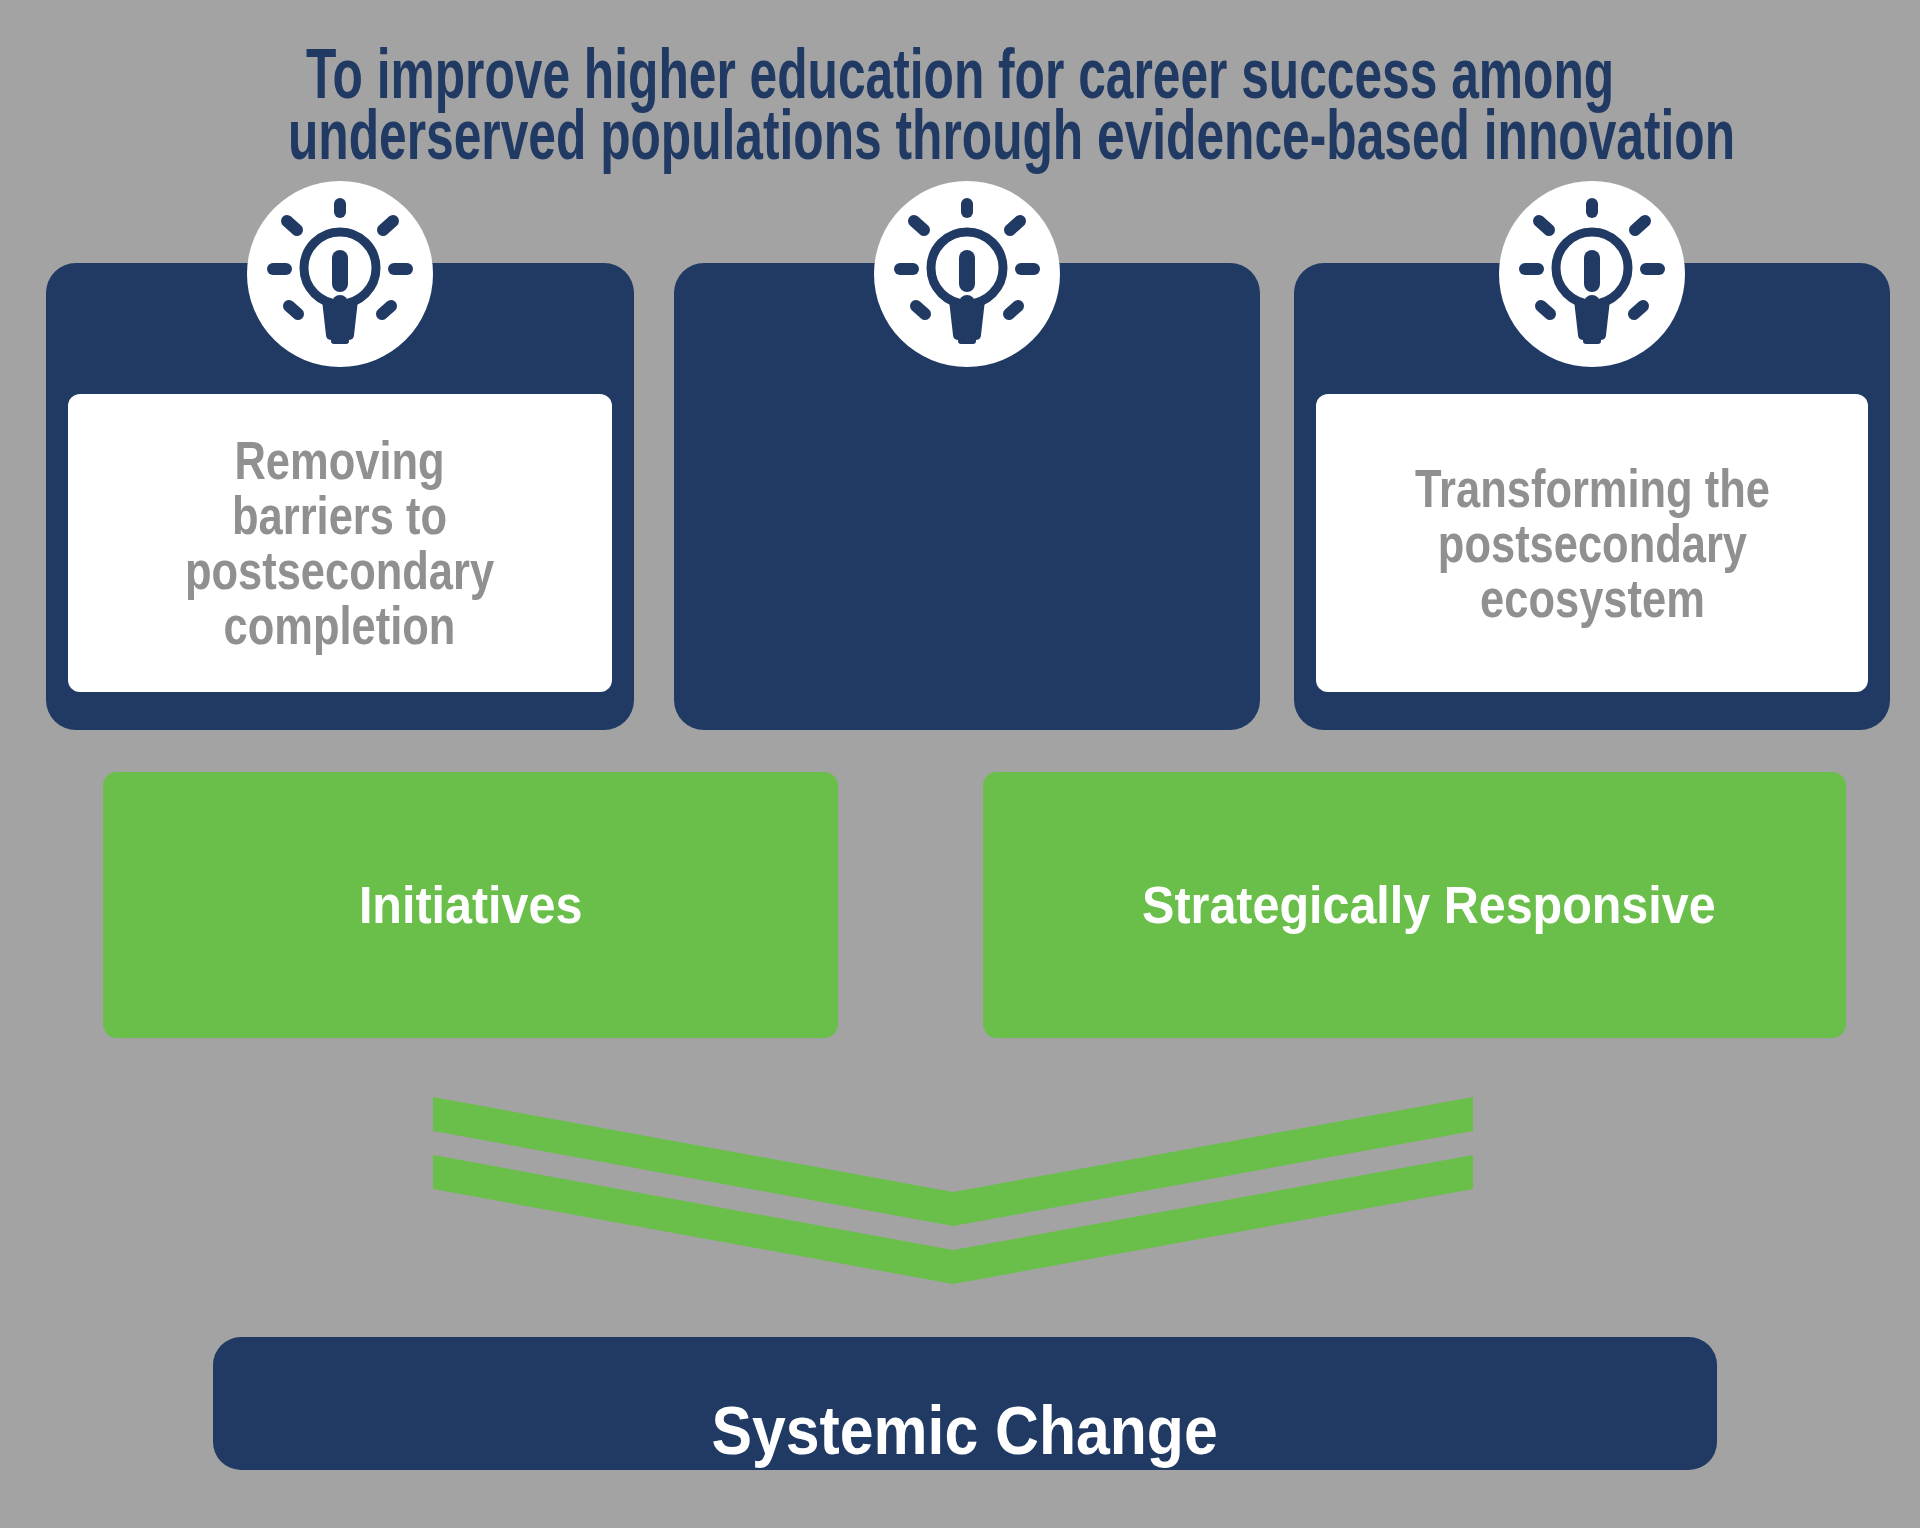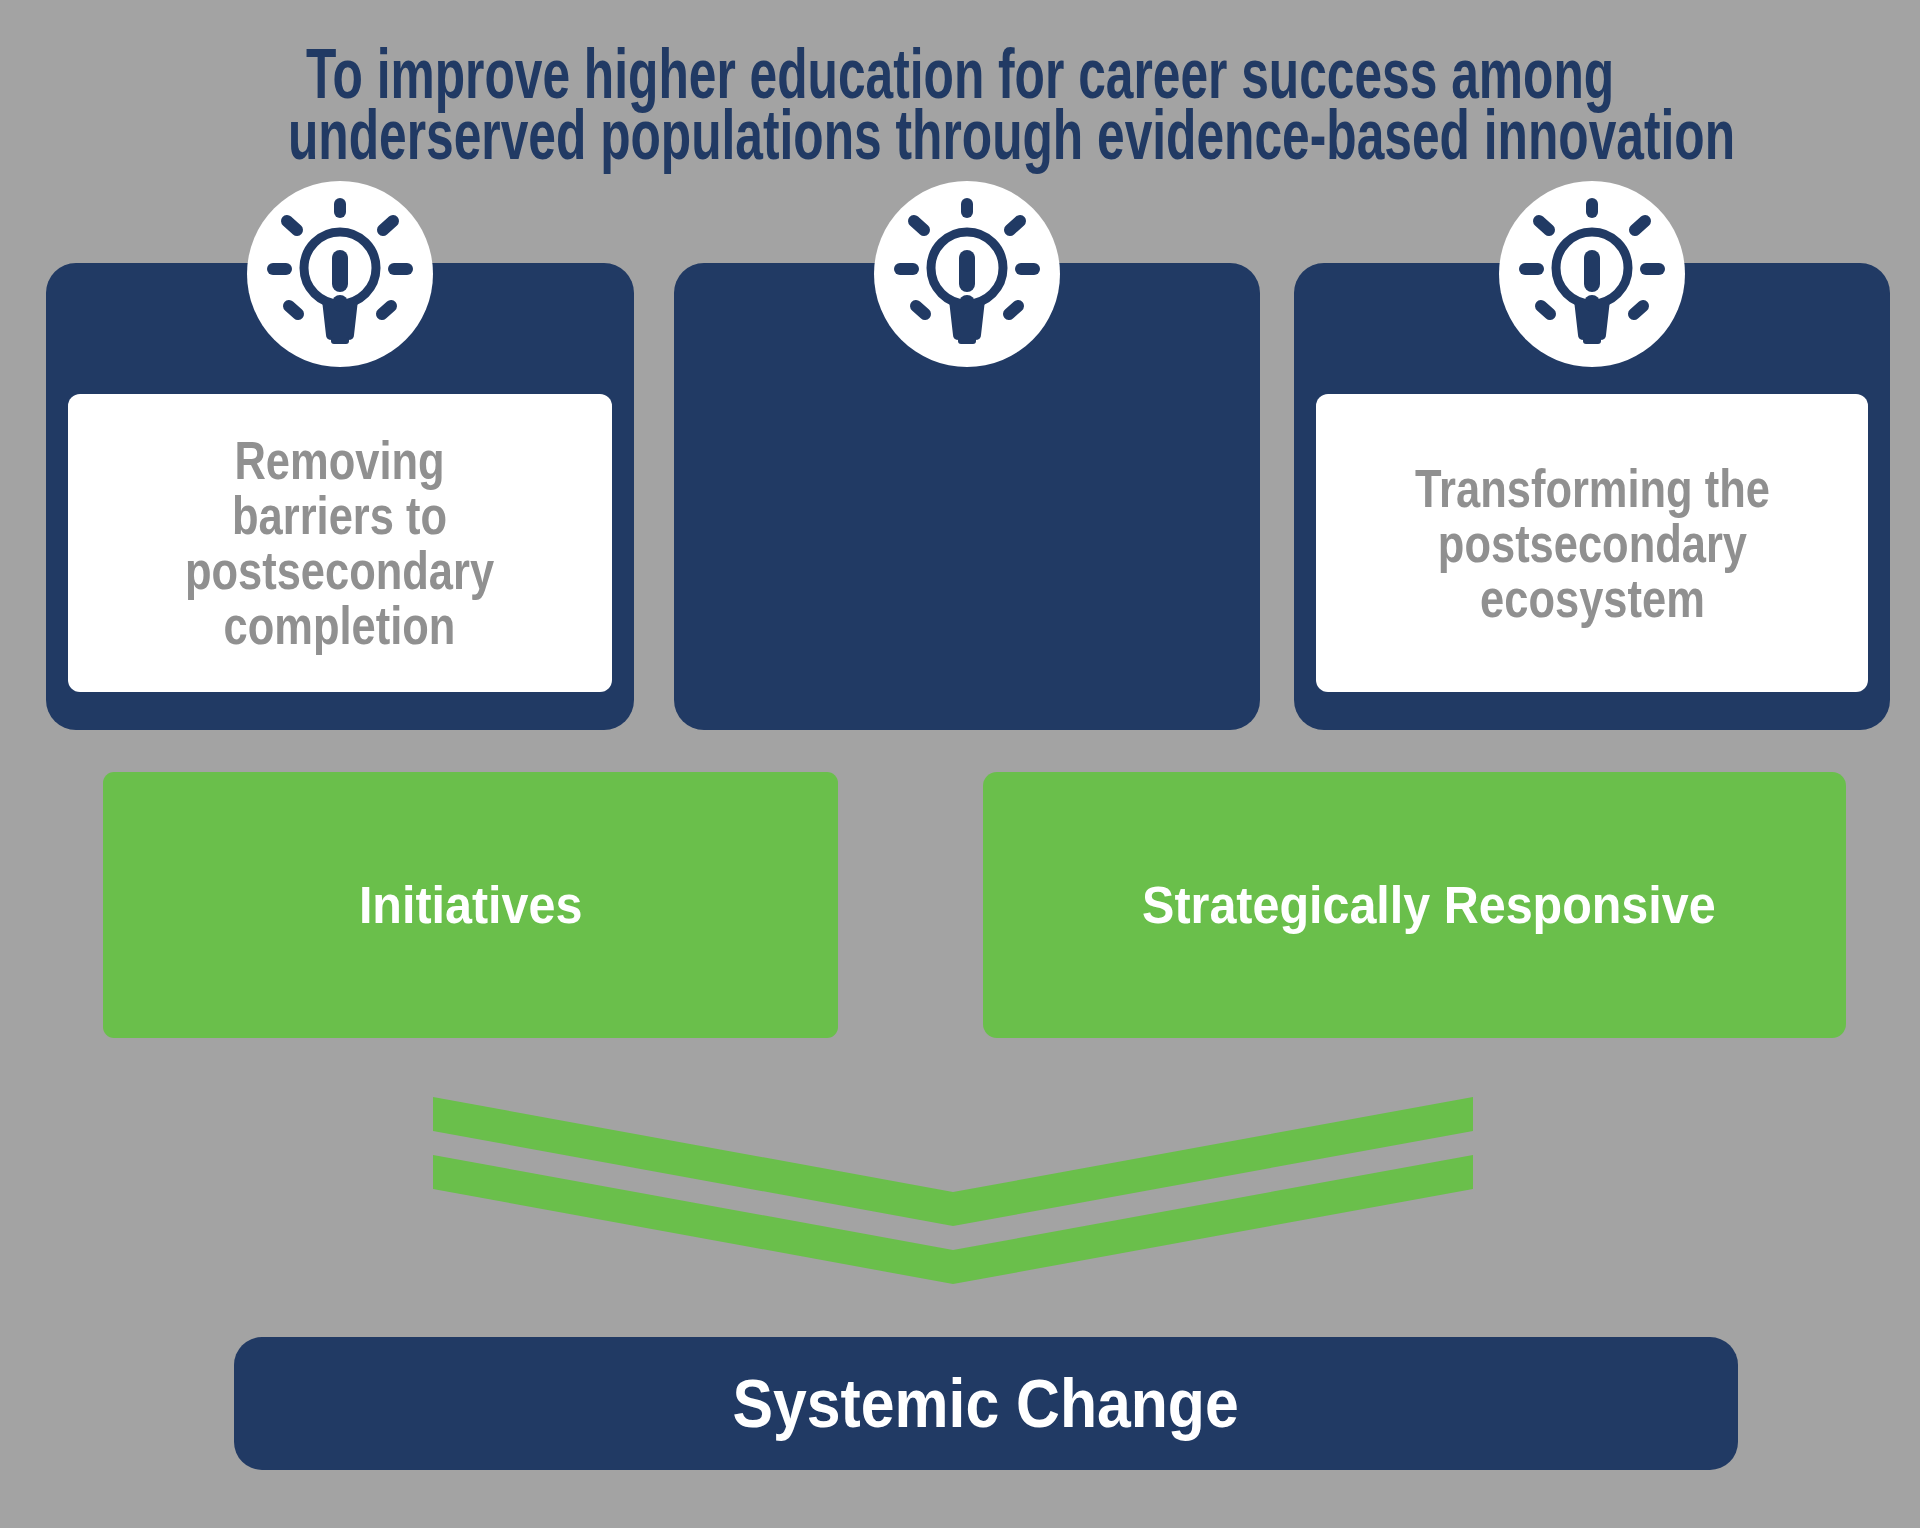--- a/index.html
+++ b/index.html
@@ -90,21 +90,21 @@
   .band {
     position: absolute;
     top: 772px;
     height: 266px;
     background: var(--green);
     border-radius: 14px;
     display: flex;
     align-items: center;
     justify-content: center;
   }
-  .band-1 { left: 103px; width: 735px; border-radius: 11px; }
+  .band-1 { left: 103px; width: 735px; }
   .band-2 { left: 983px; width: 834px; padding-left: 29px; }
   .band-label {
     color: #ffffff;
     font-weight: bold;
     font-size: 51px;
     transform: scaleX(0.95);
     transform-origin: 50% 50%;
     white-space: nowrap;
   }
 
@@ -114,28 +114,28 @@
     top: 0; left: 0;
     width: 1920px;
     height: 1528px;
     pointer-events: none;
   }
   .chevrons polygon { fill: var(--green); }
 
   
   .outcome {
     position: absolute;
-    left: 234px;
+    left: 213px;
     top: 1337px;
     width: 1504px;
     height: 133px;
     background: var(--navy);
     border-radius: 28px;
     display: flex;
-    align-items: center;
+    align-items: flex-end;
     justify-content: center;
   }
   .outcome-label {
     color: #ffffff;
     font-weight: bold;
     font-size: 69px;
     transform: scaleX(0.88);
     transform-origin: 50% 50%;
     white-space: nowrap;
   }

